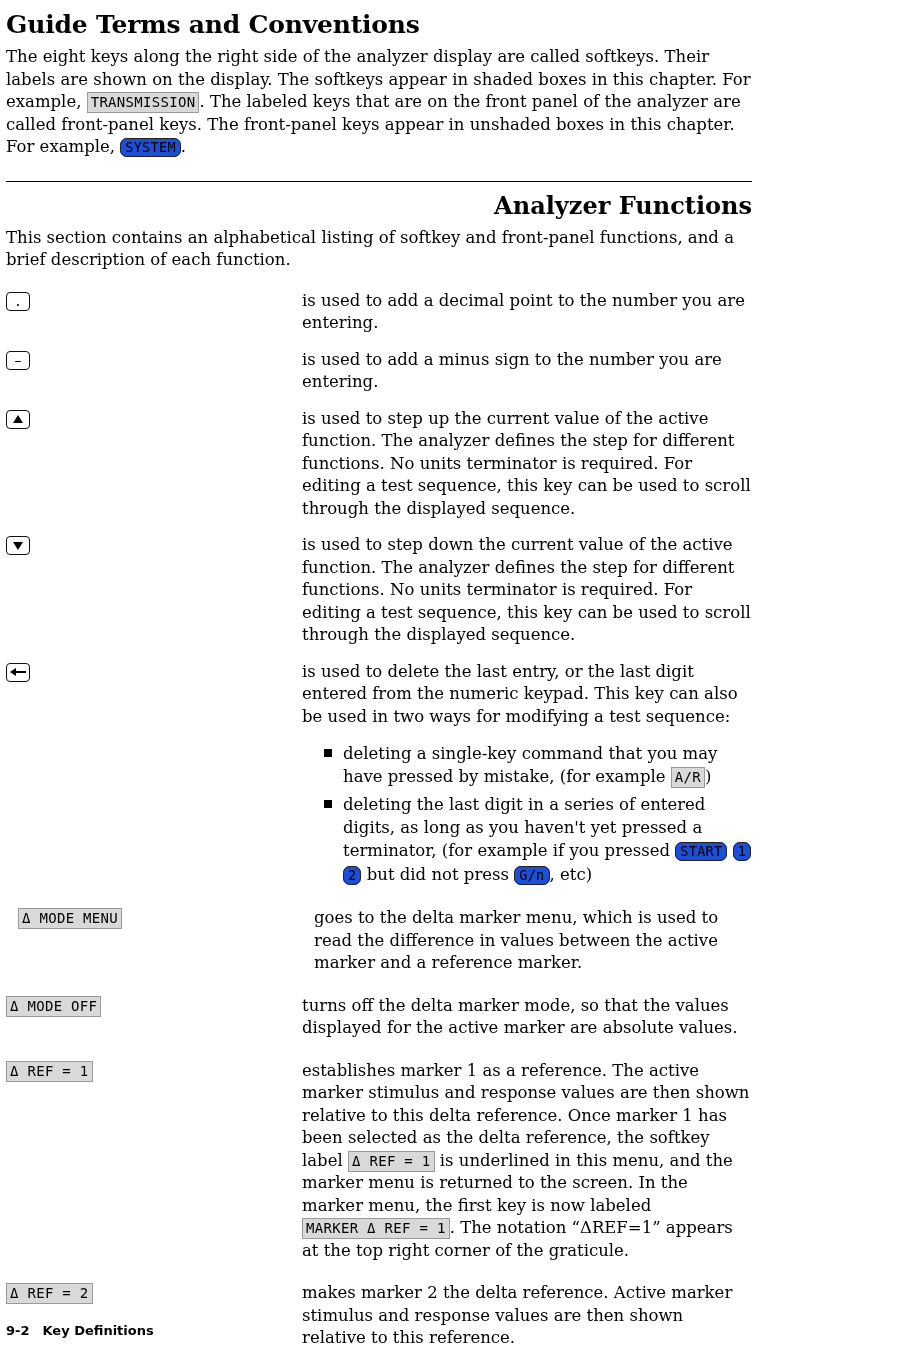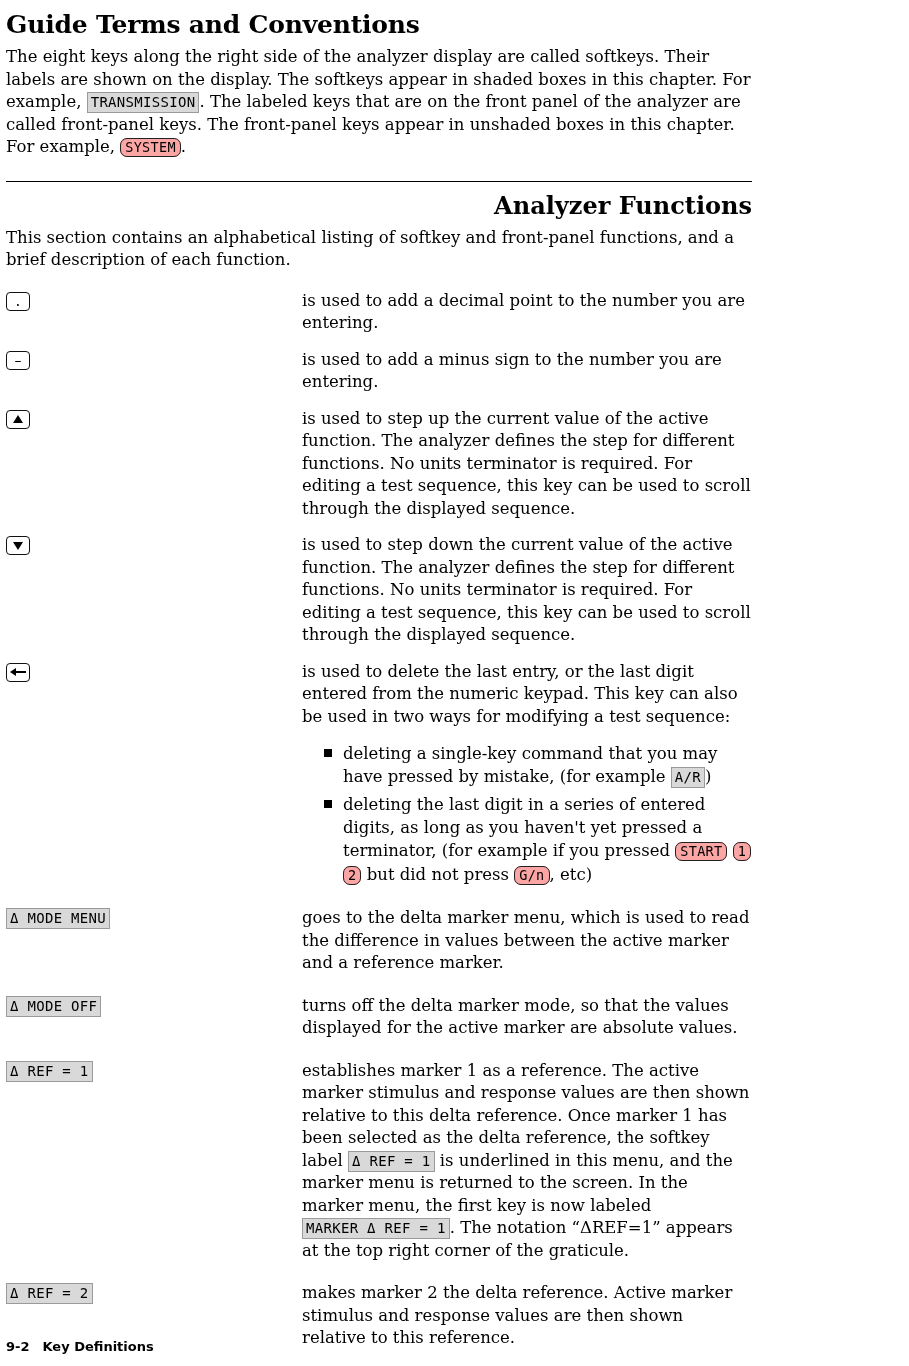--- a/index.html
+++ b/index.html
@@ -55,21 +55,21 @@
     background: #d9d9d9;
     border: 0.8px solid #9a9a9a;
     padding: 1px 3px 2px 3px;
     white-space: nowrap;
     letter-spacing: 0.3px;
   }
   
   .fpkey {
     font-family: "DejaVu Sans Mono", monospace;
     font-size: 13.5px;
-    background: #fca5a5;
+    background: #1d4ed8;
     border: 1px solid #222;
     border-radius: 7px;
     padding: 0px 4px 1px 4px;
     white-space: nowrap;
     letter-spacing: 0.3px;
   }
   
   .deflist {
     margin-top: 18px;
   }
@@ -146,21 +146,21 @@
     border-top: 4.5px solid transparent;
     border-bottom: 4.5px solid transparent;
     border-right: 6px solid #000;
   }
   .bsp .bar {
     width: 10px; height: 2px; background: #000; margin-left: -0.5px;
   }
   .footer {
     position: absolute;
     left: 6px;
-    bottom: 12px;
+    bottom: 28px;
     font-family: "DejaVu Sans", sans-serif;
     font-weight: bold;
     font-size: 13px;
   }
   .footer .pg { margin-right: 13px; }
 </style>
 </head>
 <body>
 
 <div class="page">
@@ -236,21 +236,21 @@
               <span class="fpkey">START</span>
               <span class="fpkey">1</span>
               <span class="fpkey">2</span>
               <span>but did not press</span>
               <span class="fpkey">G/n</span><span>, etc)</span></span>
           </div>
         </div>
       </div>
     </div>
 
-    <div class="defrow" style="margin-top:20px;">
+    <div class="defrow" style="margin-top:20px;margin-left:12px;">
       <div class="defterm">
         <span class="softkey">Δ MODE MENU</span>
       </div>
       <div class="defdesc">goes to the delta marker menu, which is used to read the difference in values between the active marker and a reference marker.</div>
     </div>
 
     <div class="defrow" style="margin-top:20px;">
       <div class="defterm">
         <span class="softkey">Δ MODE OFF</span>
       </div>

